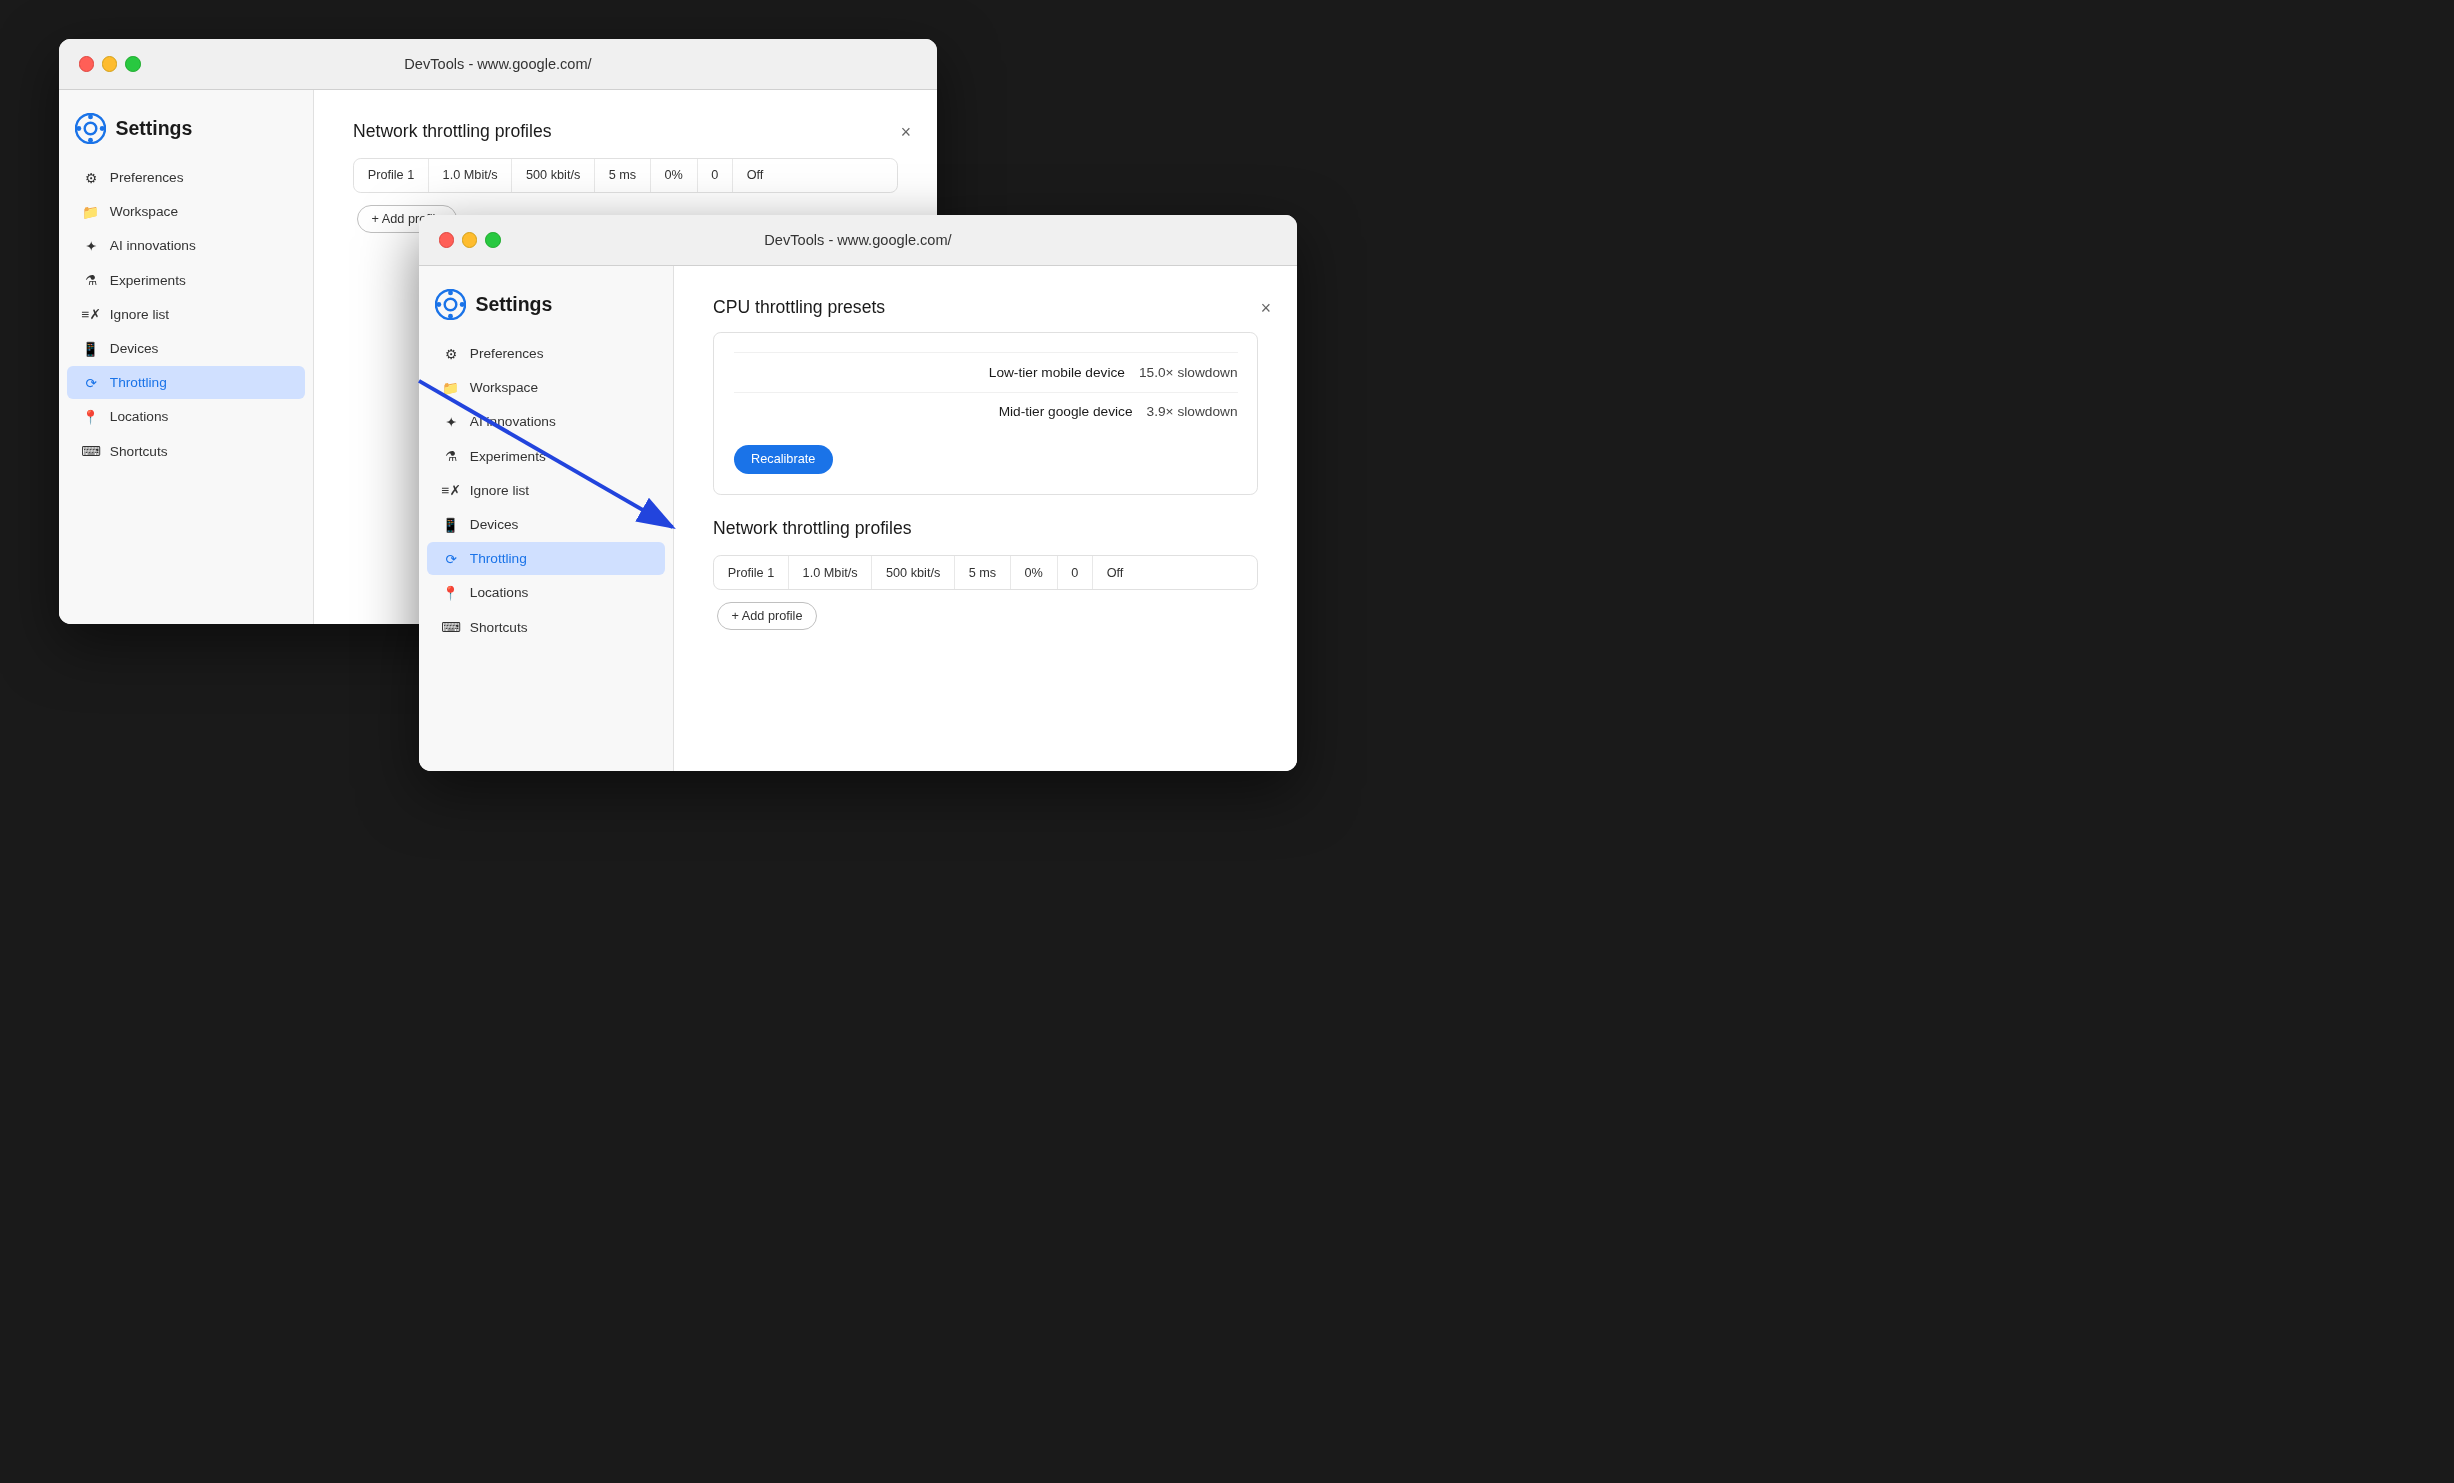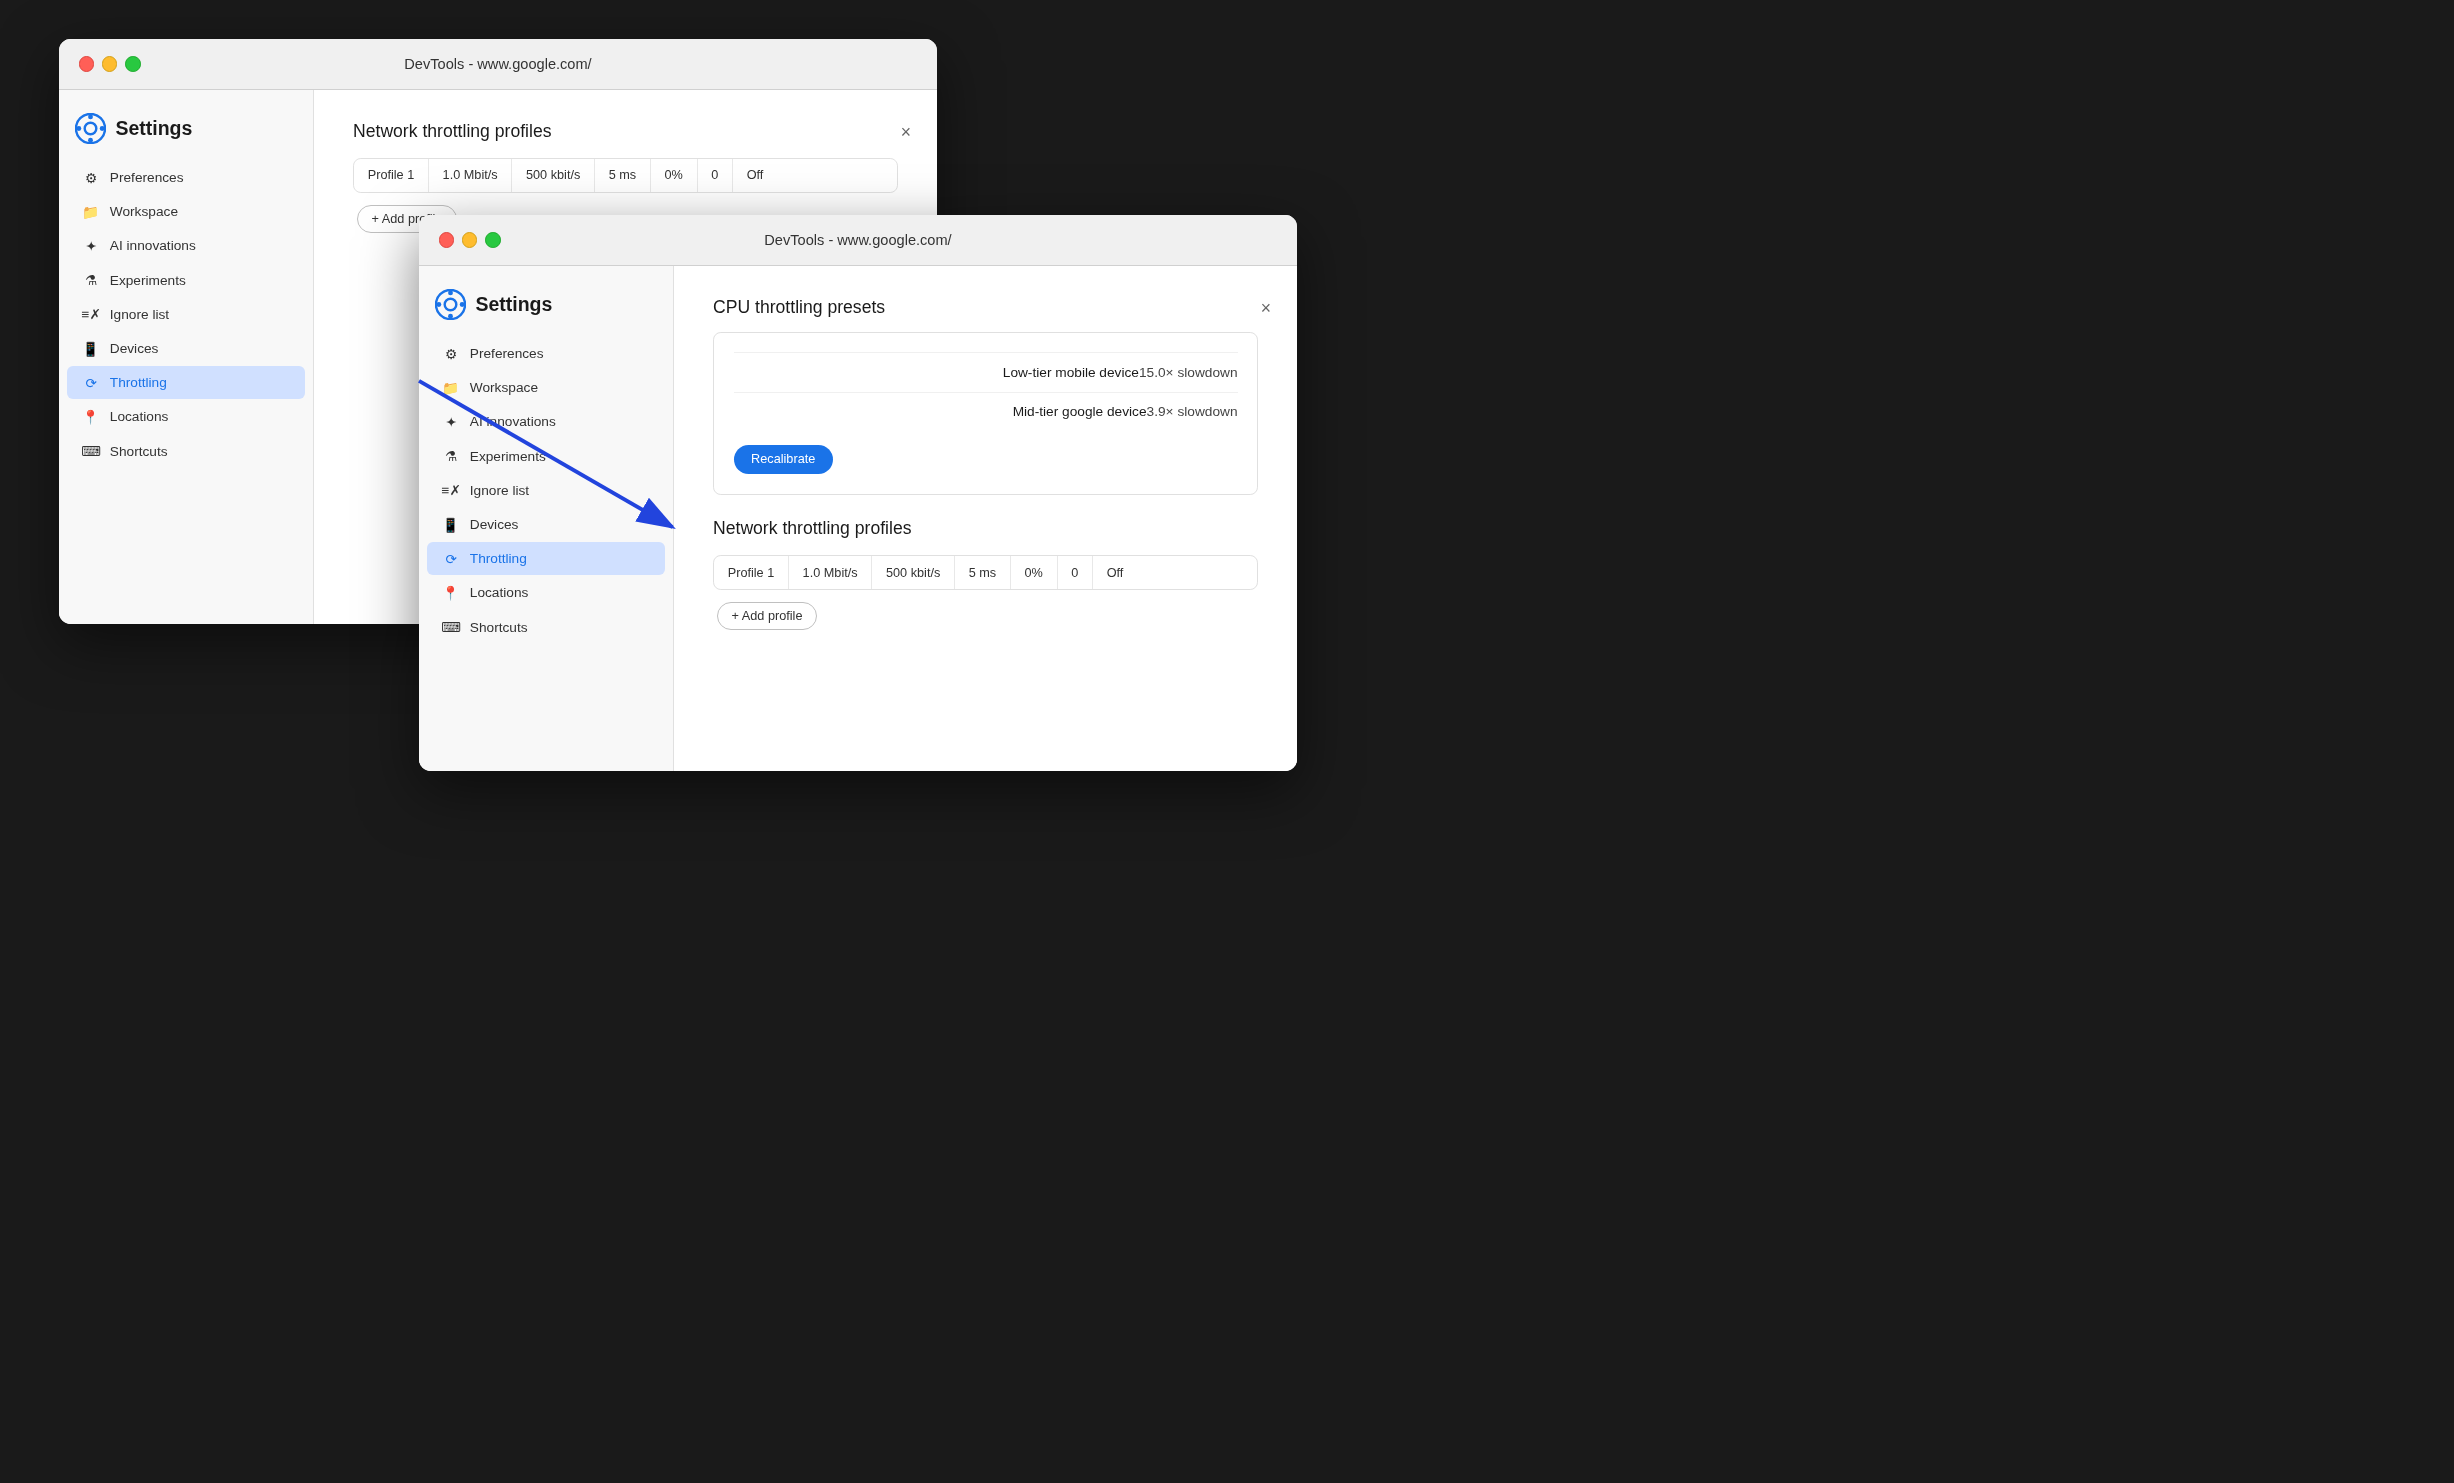--- a/index.html
+++ b/index.html
@@ -174,20 +174,21 @@
     }
 
     .preset-name {
       font-size: 13.7px;
       color: #1a1a1a;
     }
 
     .preset-value {
       font-size: 13.7px;
       color: #444;
+      margin-left: 14px;
     }
 
     .recalibrate-btn {
       background: #1a73e8;
       color: white;
       border: none;
       border-radius: 19.5px;
       padding: 7.8px 17.6px;
       font-size: 12.7px;
       cursor: pointer;

